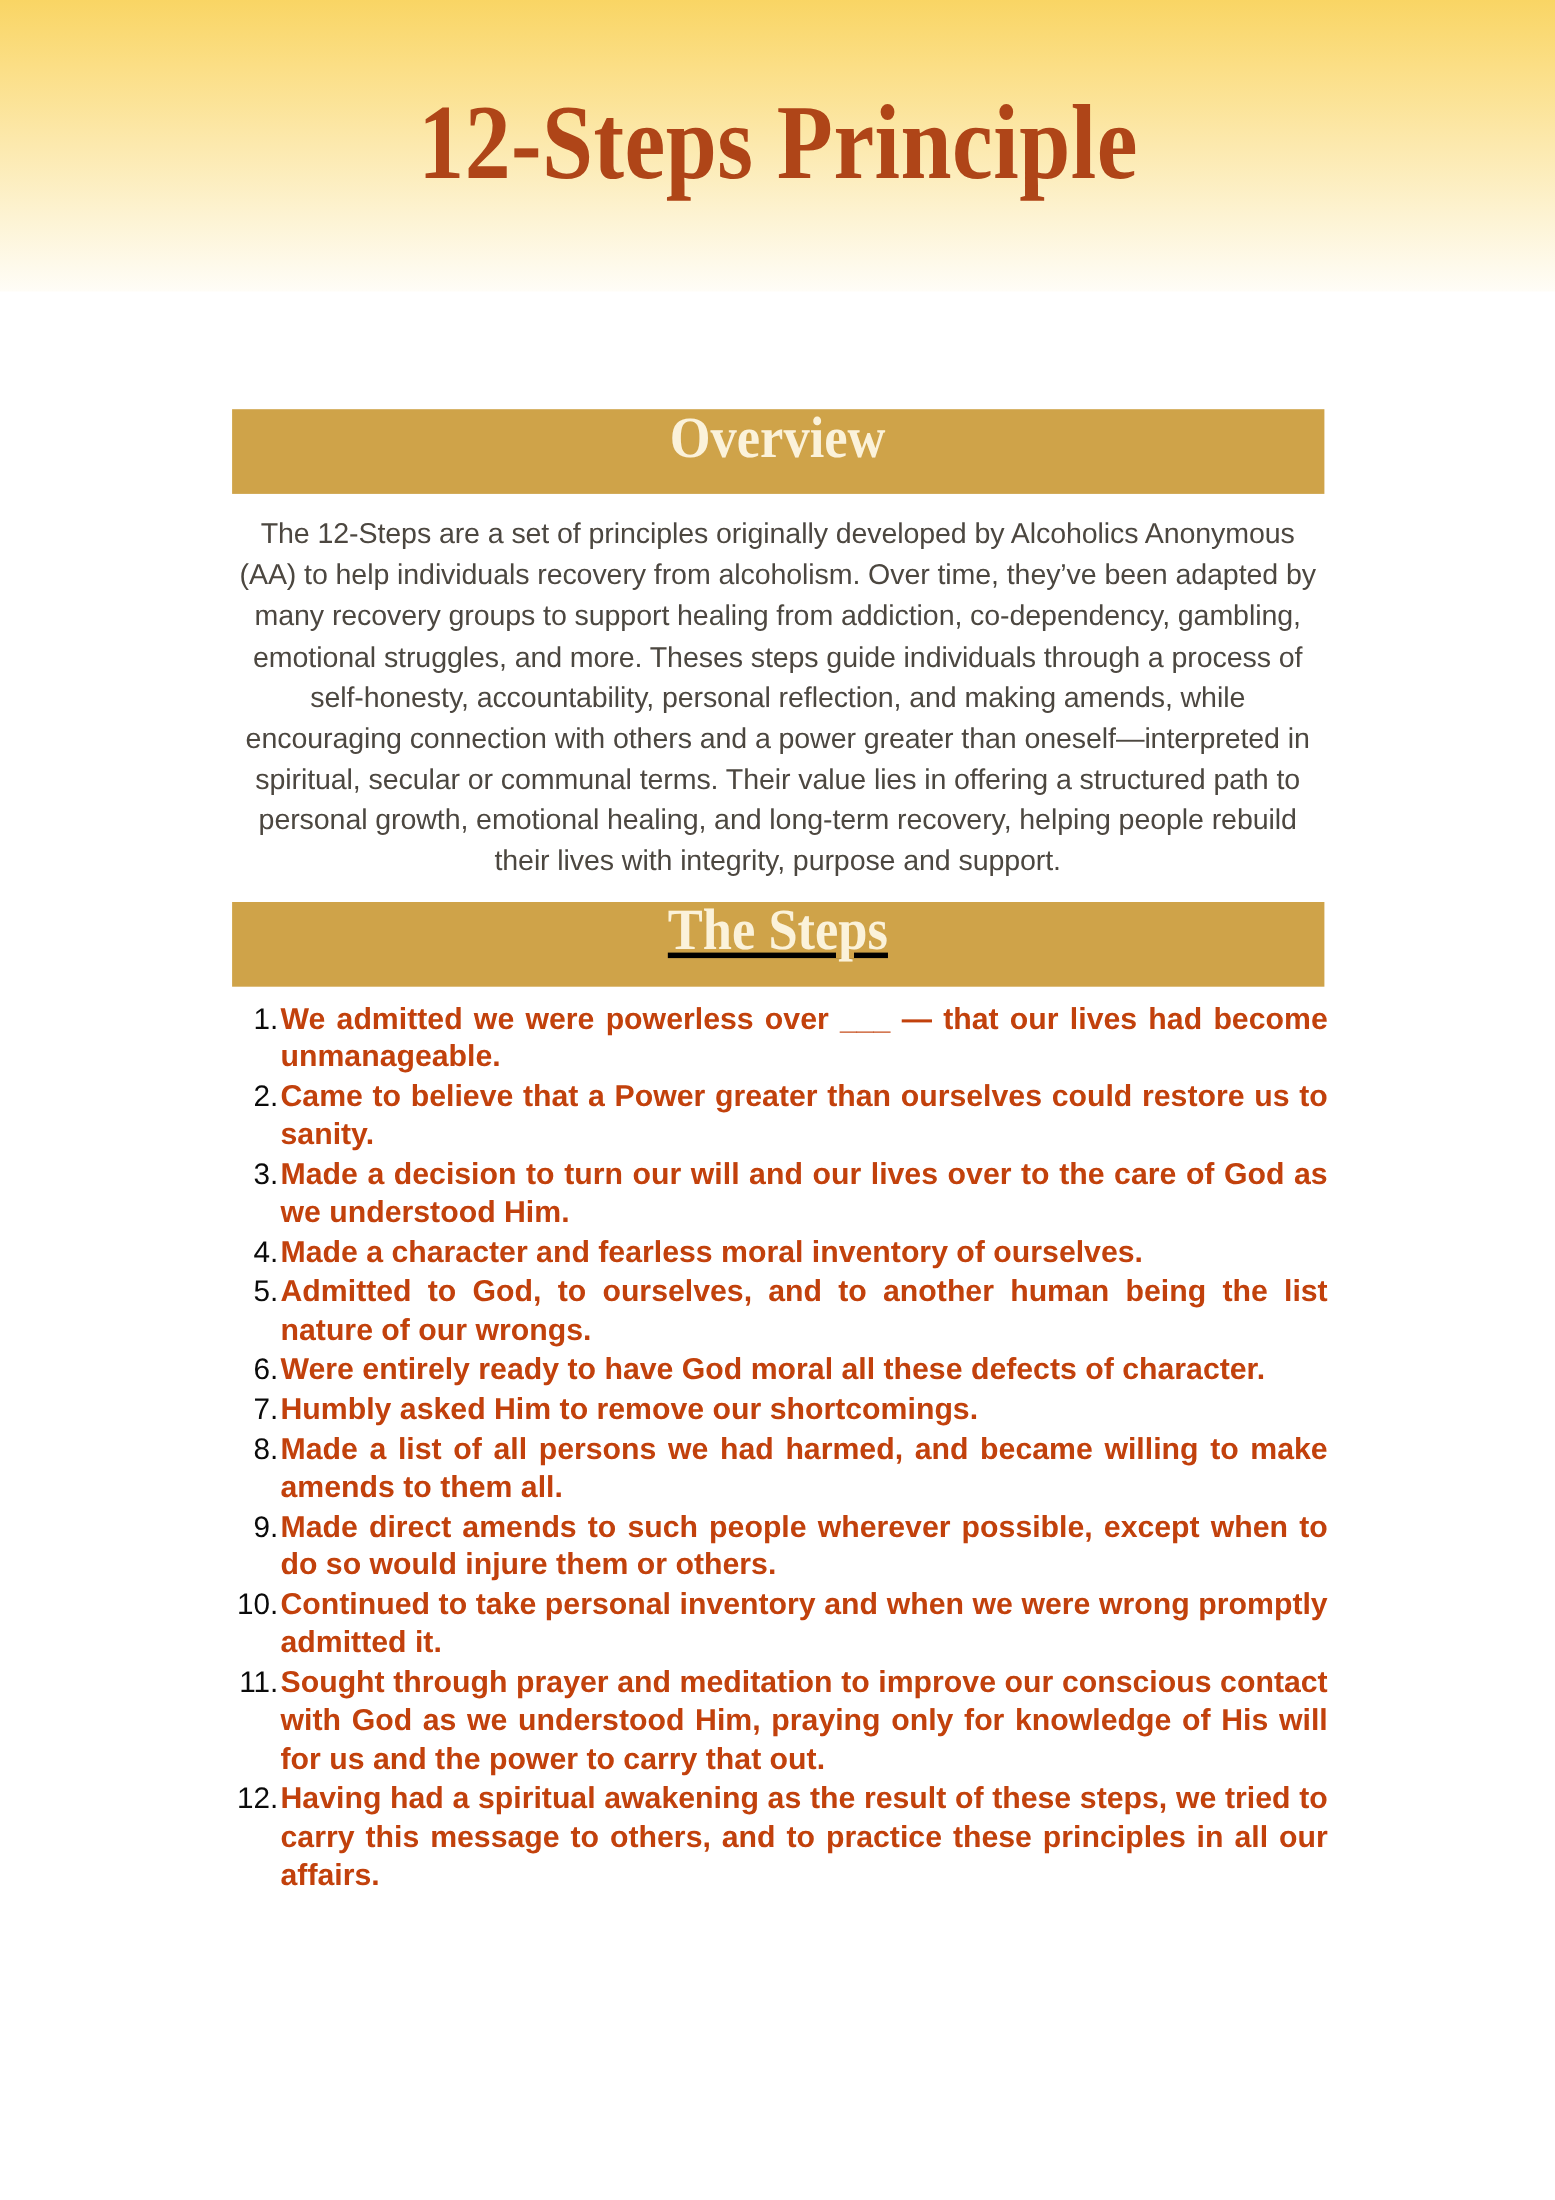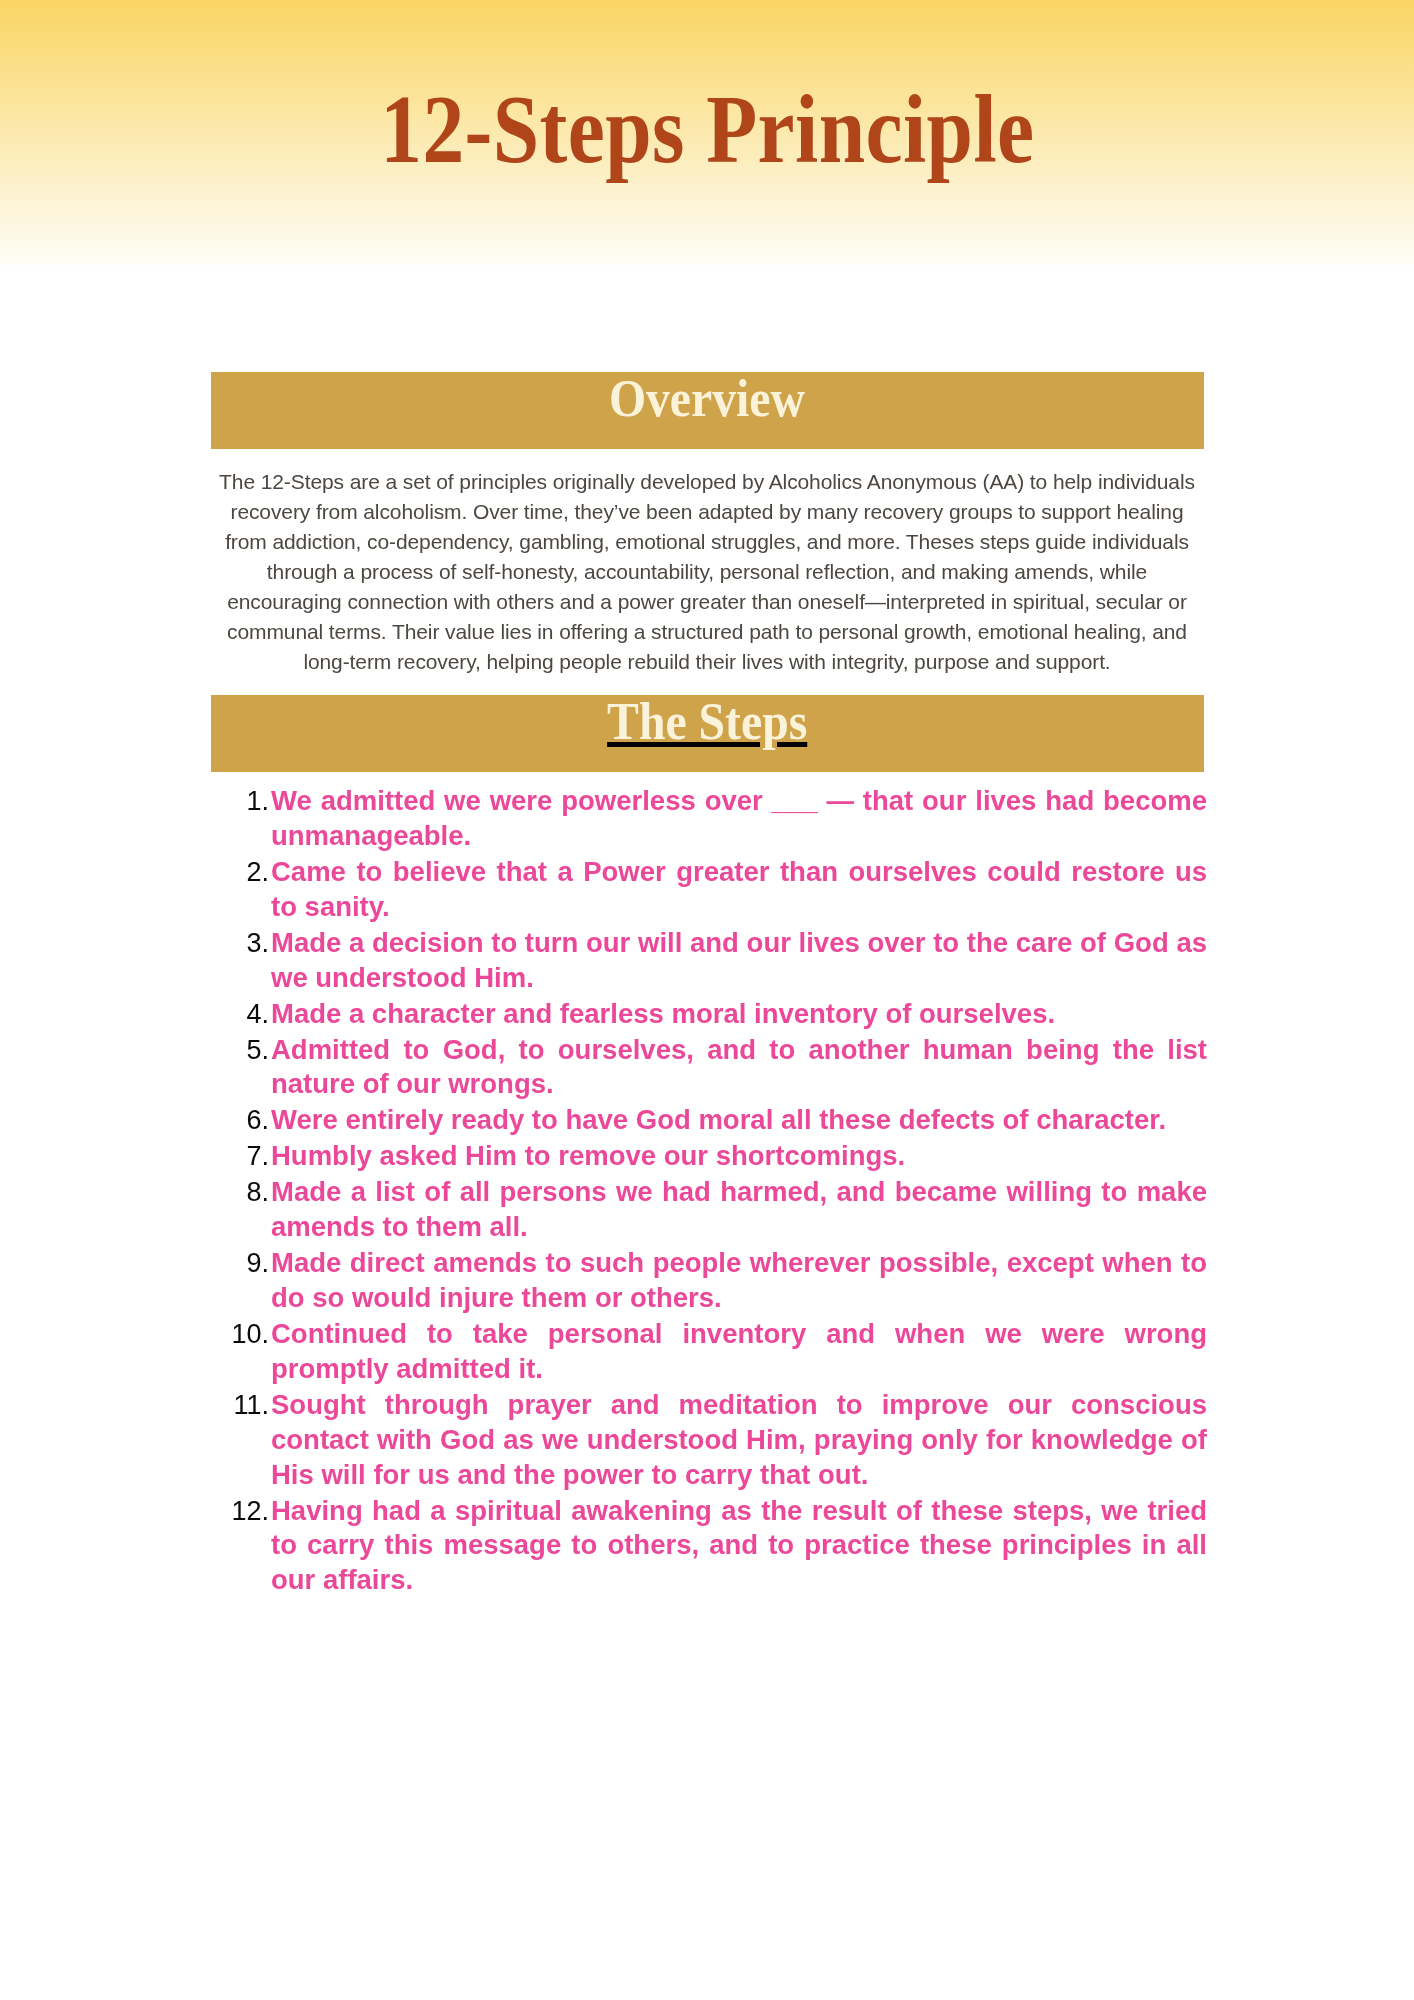--- a/index.html
+++ b/index.html
@@ -73,21 +73,21 @@
   }
 
   .band-overview { margin-top: 107px; }
   .band-steps    { margin-top: 18px; text-decoration: underline; }
 
   .overview-text {
     width: 990px;
     margin: 18px auto 0 auto;
     text-align: center;
     font-family: "Liberation Sans", sans-serif;
-    font-size: 21px;
+    font-size: 26px;
     line-height: 1.43;
     color: #4C4740;
     letter-spacing: -0.1px;
   }
 
   
   .steps-wrap {
     width: 1000px;
     margin: 12px auto 0 auto;
     padding: 0;
@@ -97,25 +97,25 @@
     padding: 0 0 0 48px;
     list-style: none;
     counter-reset: stepcount;
   }
   ol.steps > li {
     counter-increment: stepcount;
     position: relative;
     font-family: "Liberation Sans", sans-serif;
     font-size: 27.5px;
     font-weight: 700;
-    color: #ec4899;
+    color: #c2410c;
     line-height: 1.27;
     text-align: justify;
     text-justify: inter-word;
-    margin: 0 0 1px 16px;
+    margin: 0 0 1px 0;
     padding-left: 0;
   }
   ol.steps > li::before {
     content: counter(stepcount) ".";
     position: absolute;
     left: -48px;
     width: 46px;
     text-align: right;
     font-weight: 400;
     font-size: 27px;

